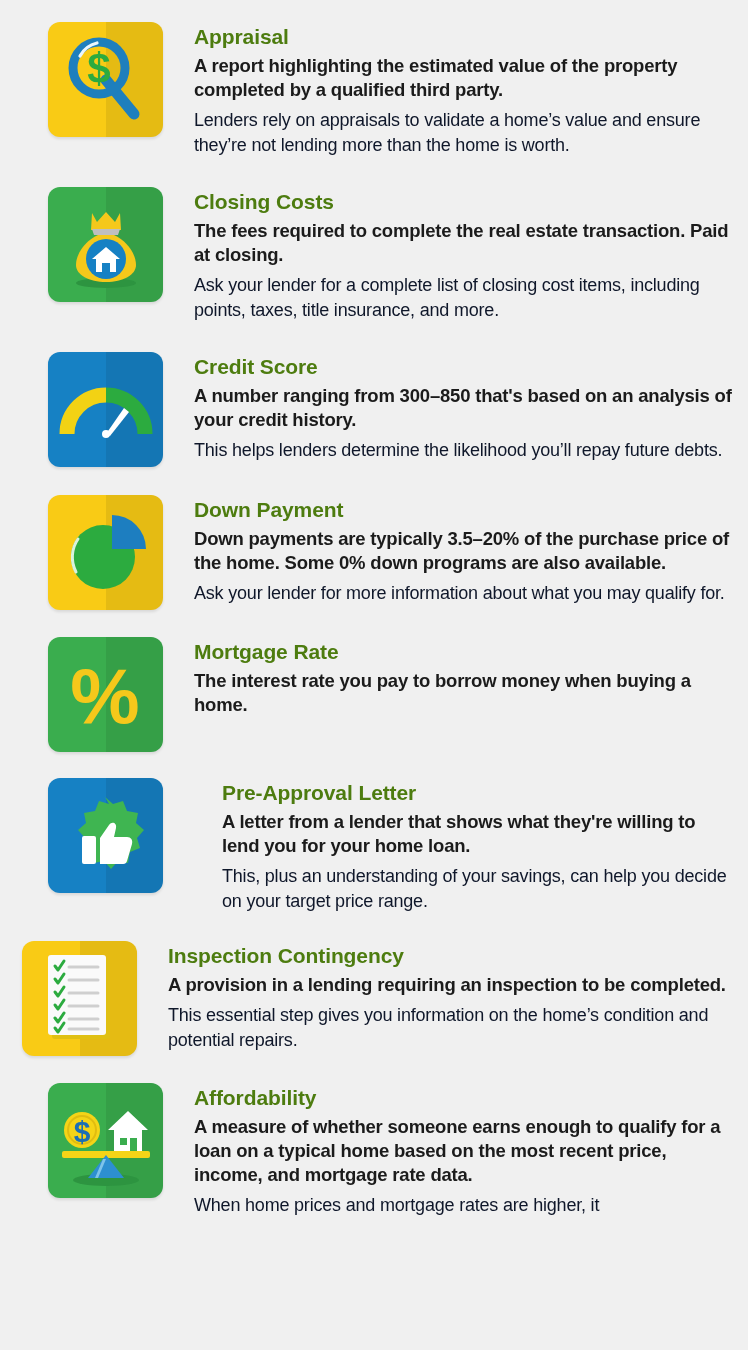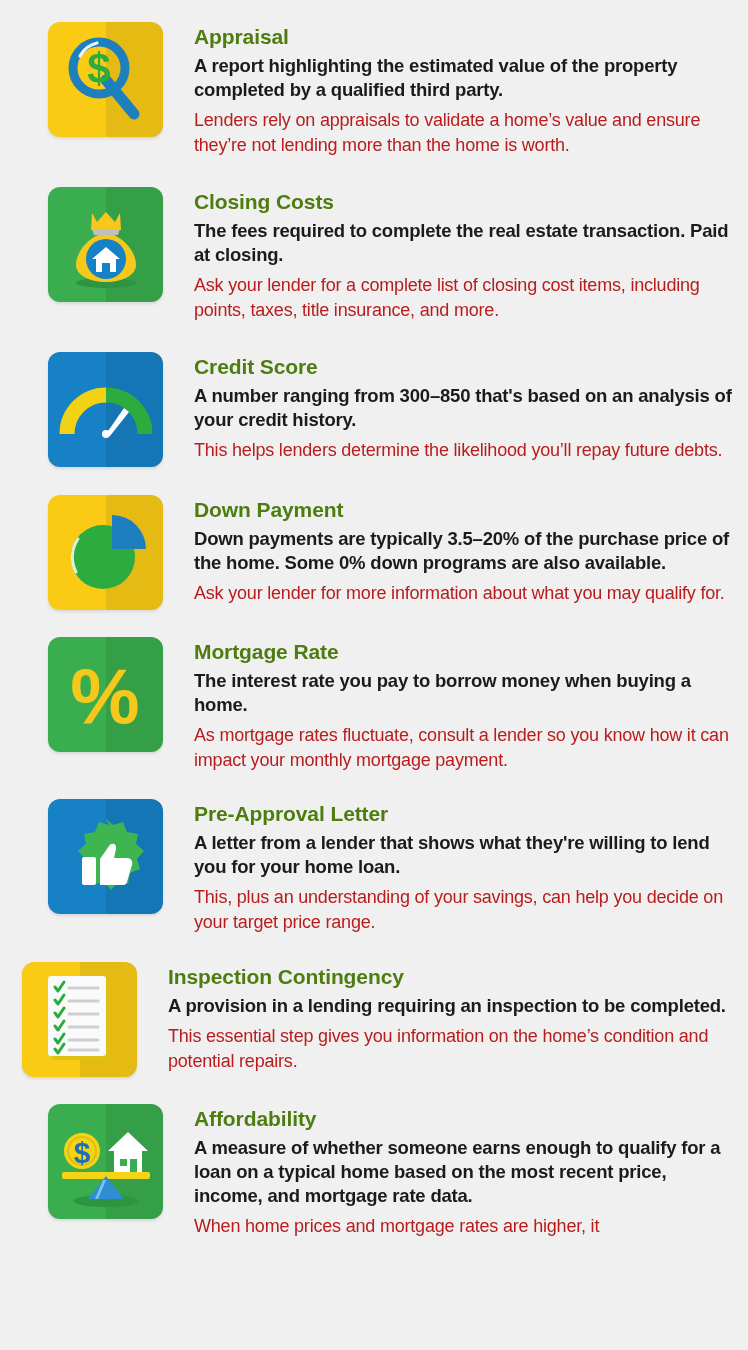--- a/index.html
+++ b/index.html
@@ -54,34 +54,34 @@
   }
   .def{
     color:#1b1b1b;
     font-size:18.5px;
     font-weight:bold;
     line-height:24px;
     letter-spacing:-0.2px;
     margin:4px 0 6px 0;
   }
   .note{
-    color:#b91c1c;
+    color:#0f172a;
     font-size:18px;
     font-weight:normal;
     line-height:25px;
     letter-spacing:-0.2px;
     margin:0;
   }
   
   .e0{padding-top:22px;}
   .e1{padding-top:29px;}
   .e2{padding-top:29px;}
   .e3{padding-top:28px;justify-content:flex-end;}
   .e4{padding-top:27px;}
-  .e5{padding-top:26px;}
+  .e5{padding-top:26px;gap:28px;}
   .e6{padding-top:27px;padding-left:22px;}
   .e7{padding-top:27px;}
 </style>
 </head>
 <body>
 
 <div class="glossary">
 
   <div class="entry e0">
     <div class="icon-wrap">
@@ -166,21 +166,20 @@
       <div class="tile" style="background:#3aad4e">
         <div class="shade"></div>
         <svg viewBox="0 0 115 115">
           <text x="57" y="86" font-family="'Liberation Sans',sans-serif" font-size="78" font-weight="bold" fill="#f5c81b" text-anchor="middle">%</text>
         </svg>
       </div>
     </div>
     <div class="body">
       <div class="term">Mortgage Rate</div>
       <div class="def">The interest rate you pay to borrow money when buying a home.</div>
-      <div class="note">As mortgage rates fluctuate, consult a lender so you know how it can impact your monthly mortgage payment.</div>
     </div>
   </div>
 
   <div class="entry e5">
     <div class="icon-wrap">
       <div class="tile" style="background:#1681c4">
         <div class="shade"></div>
         <svg viewBox="0 0 115 115">
           <path d="M57 19l8 7 10-3 4 10 11 2-2 10 8 7-7 8 3 10-10 4-2 11-10-2-7 8-7-8-10 2-2-11-10-4 3-10-7-8 8-7-2-10 11-2 4-10 10 3z" fill="#3fb551"></path>
           <rect x="34" y="58" width="14" height="28" rx="2" fill="#ffffff"></rect>

